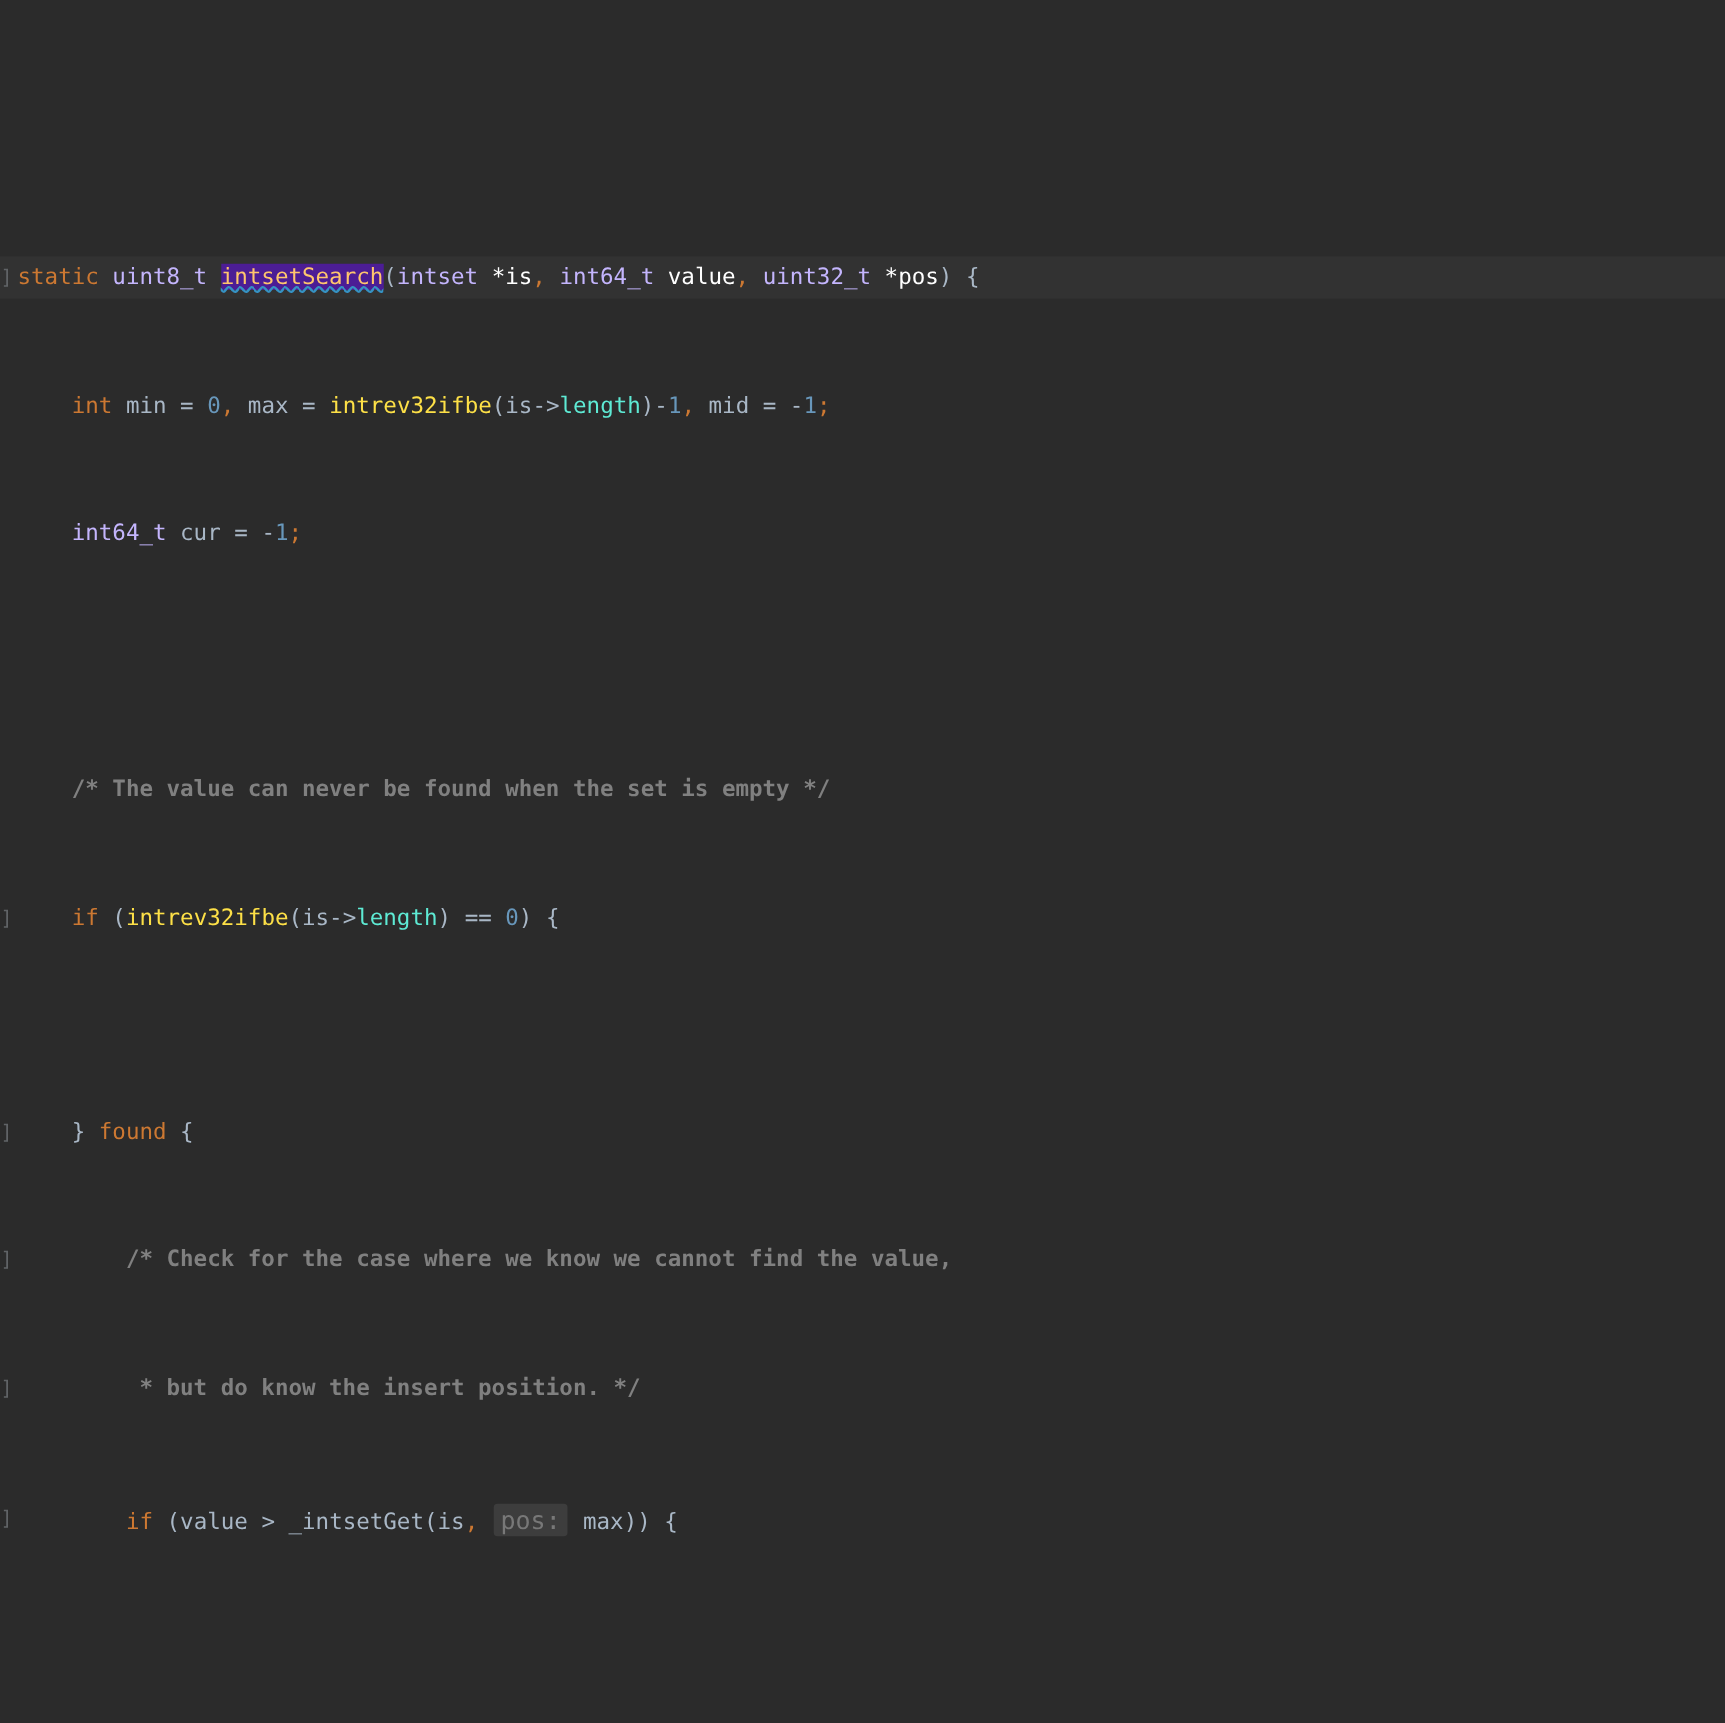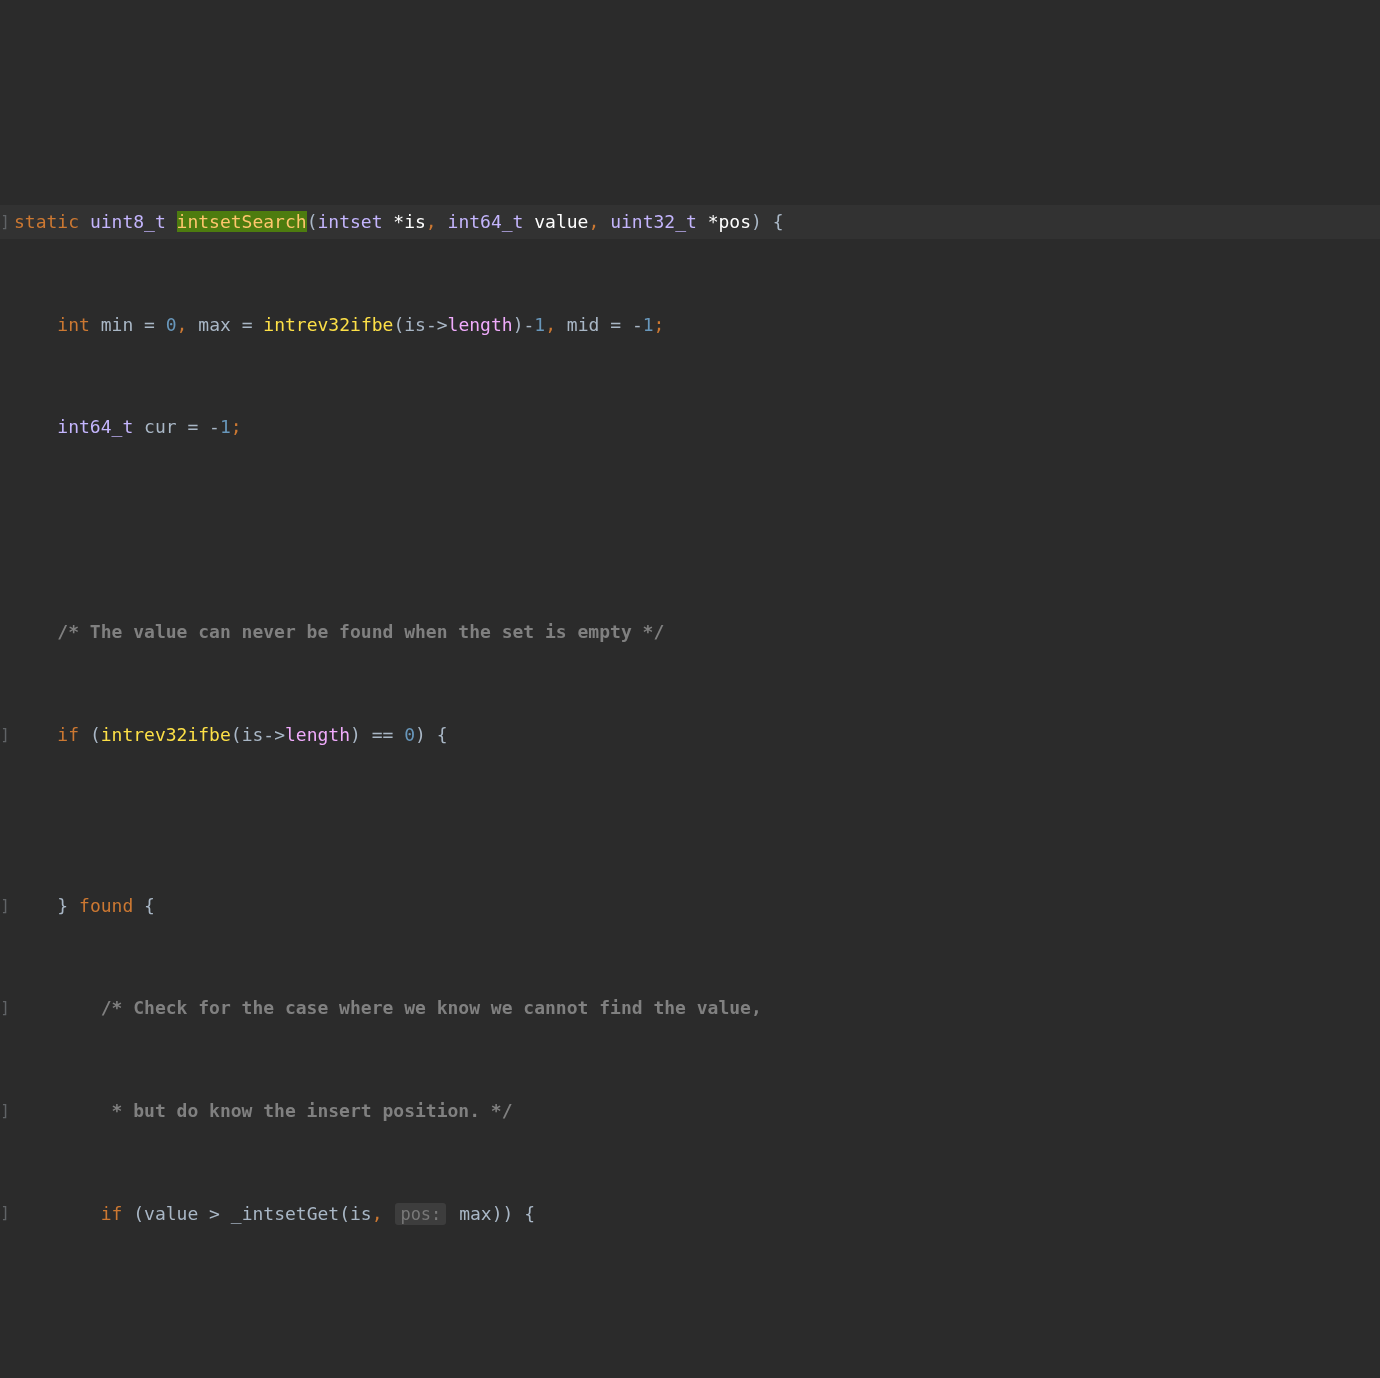--- a/index.html
+++ b/index.html
@@ -38,38 +38,39 @@
       flex: 1;
       white-space: pre;
     }
     .first-line {
       background-color: #323232;
     }
     .kw { color: #cc7832; }
     .type { color: #c4b5fd; }
     .fn-name-hl { 
       color: #ffc66d; 
-      background-color: #4d7c0f;
+      background-color: #4c1d95;
+      text-decoration: underline;
       text-decoration-style: wavy;
       text-decoration-color: #3592c4;
     }
     .param { color: #ffffff; }
     .punct { color: #a9b7c6; }
     .comma { color: #cc7832; }
     .num { color: #6897bb; }
     .comment { color: #808080; font-weight: bold; }
     .fn-call { color: #fde047; }
-    .field { color: #f0abfc; text-align: right; }
+    .field { color: #5eead4; text-align: right; }
     .semi { color: #cc7832; }
     .param-hint {
       background-color: #3d3d3d;
       color: #787878;
       border-radius: 3px;
       padding: 1px 5px;
-      font-size: 17px;
+      font-size: 20px;
       margin: 0 2px;
     }
   </style>
 </head>
 <body>
 
 
 
 <div class="editor">
 

